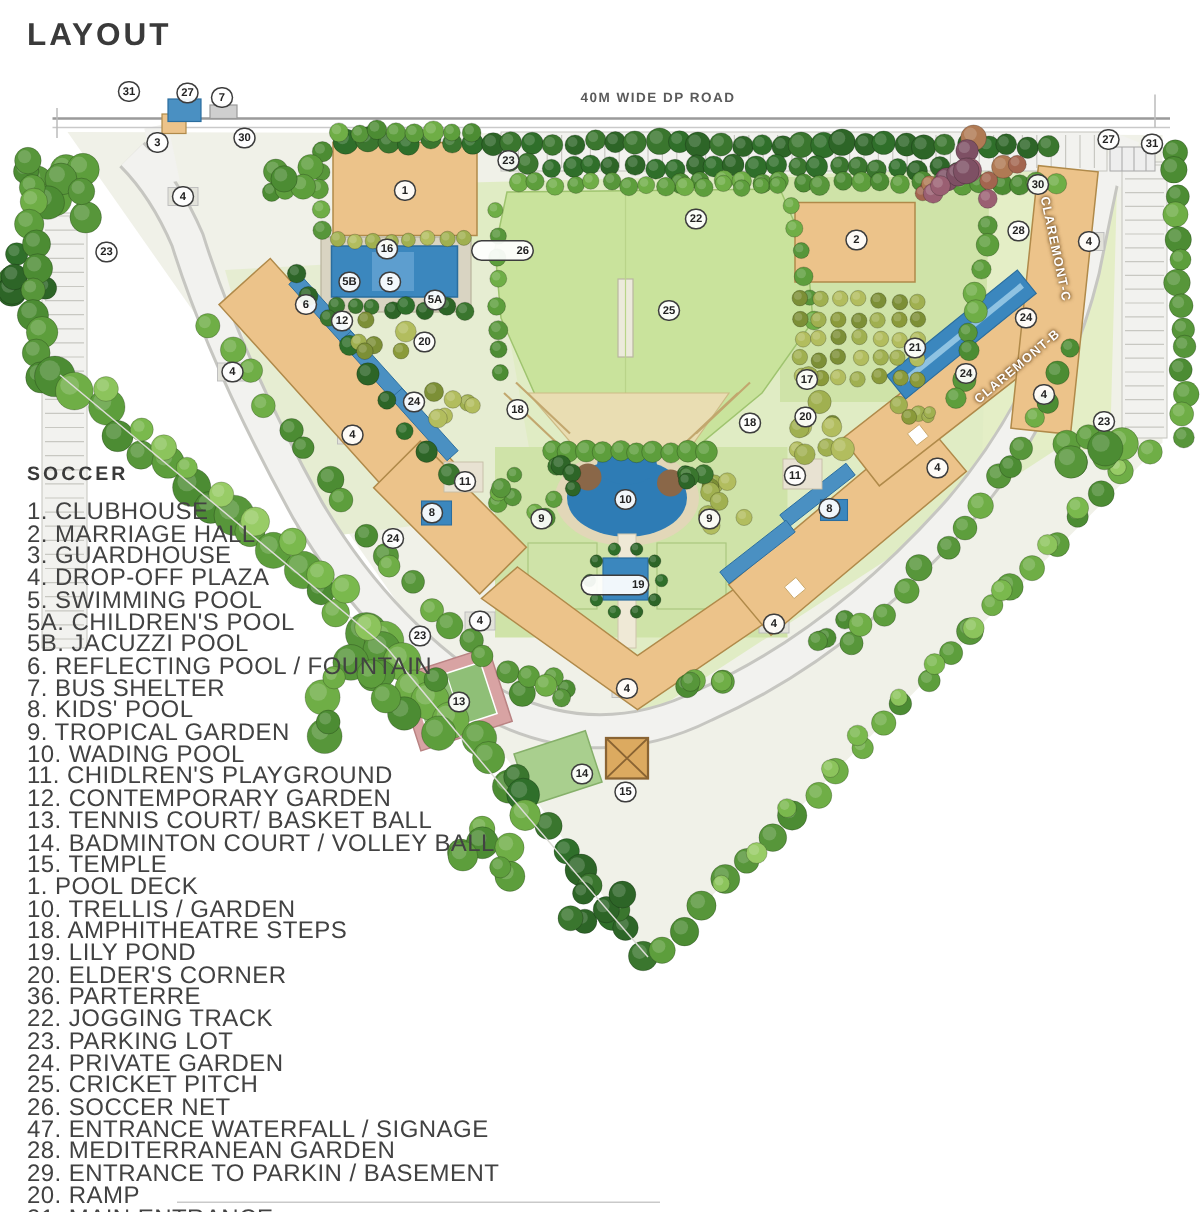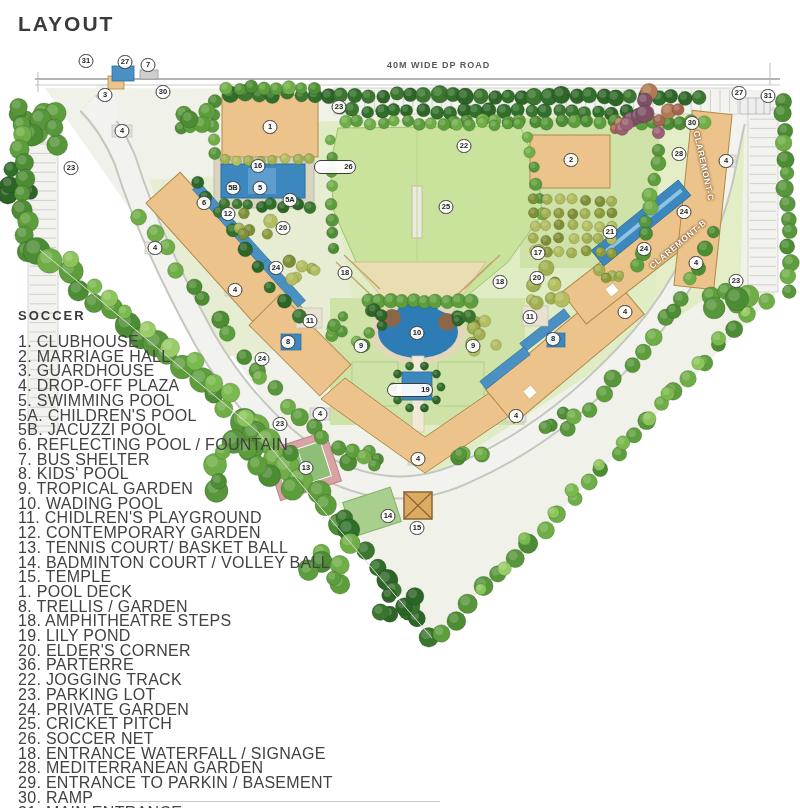--- a/index.html
+++ b/index.html
@@ -1170,31 +1170,31 @@
         <li>7.  BUS SHELTER</li>
         <li>8.  KIDS' POOL</li>
         <li>9.  TROPICAL GARDEN</li>
         <li>10.  WADING POOL</li>
         <li>11.  CHIDLREN'S PLAYGROUND</li>
         <li>12.  CONTEMPORARY GARDEN</li>
         <li>13.  TENNIS COURT/ BASKET BALL</li>
         <li>14.  BADMINTON COURT / VOLLEY BALL</li>
         <li>15.  TEMPLE</li>
         <li>1.  POOL DECK</li>
-        <li>8.  TRELLIS / GARDEN</li>
+        <li>10.  TRELLIS / GARDEN</li>
         <li>18.  AMPHITHEATRE STEPS</li>
         <li>19.  LILY POND</li>
         <li>20.  ELDER'S CORNER</li>
         <li>36.  PARTERRE</li>
         <li>22.  JOGGING TRACK</li>
         <li>23.  PARKING LOT</li>
         <li>24.  PRIVATE GARDEN</li>
         <li>25.  CRICKET PITCH</li>
         <li>26.  SOCCER NET</li>
-        <li>18.  ENTRANCE WATERFALL / SIGNAGE</li>
+        <li>47.  ENTRANCE WATERFALL / SIGNAGE</li>
         <li>28.  MEDITERRANEAN GARDEN</li>
         <li>29.  ENTRANCE TO PARKIN / BASEMENT</li>
-        <li>30.  RAMP</li>
+        <li>20.  RAMP</li>
         <li>31.  MAIN ENTRANCE</li>
       </ul>
   </div>
   <div id="bottom-line"></div>
 </div>
 
 </body></html>

